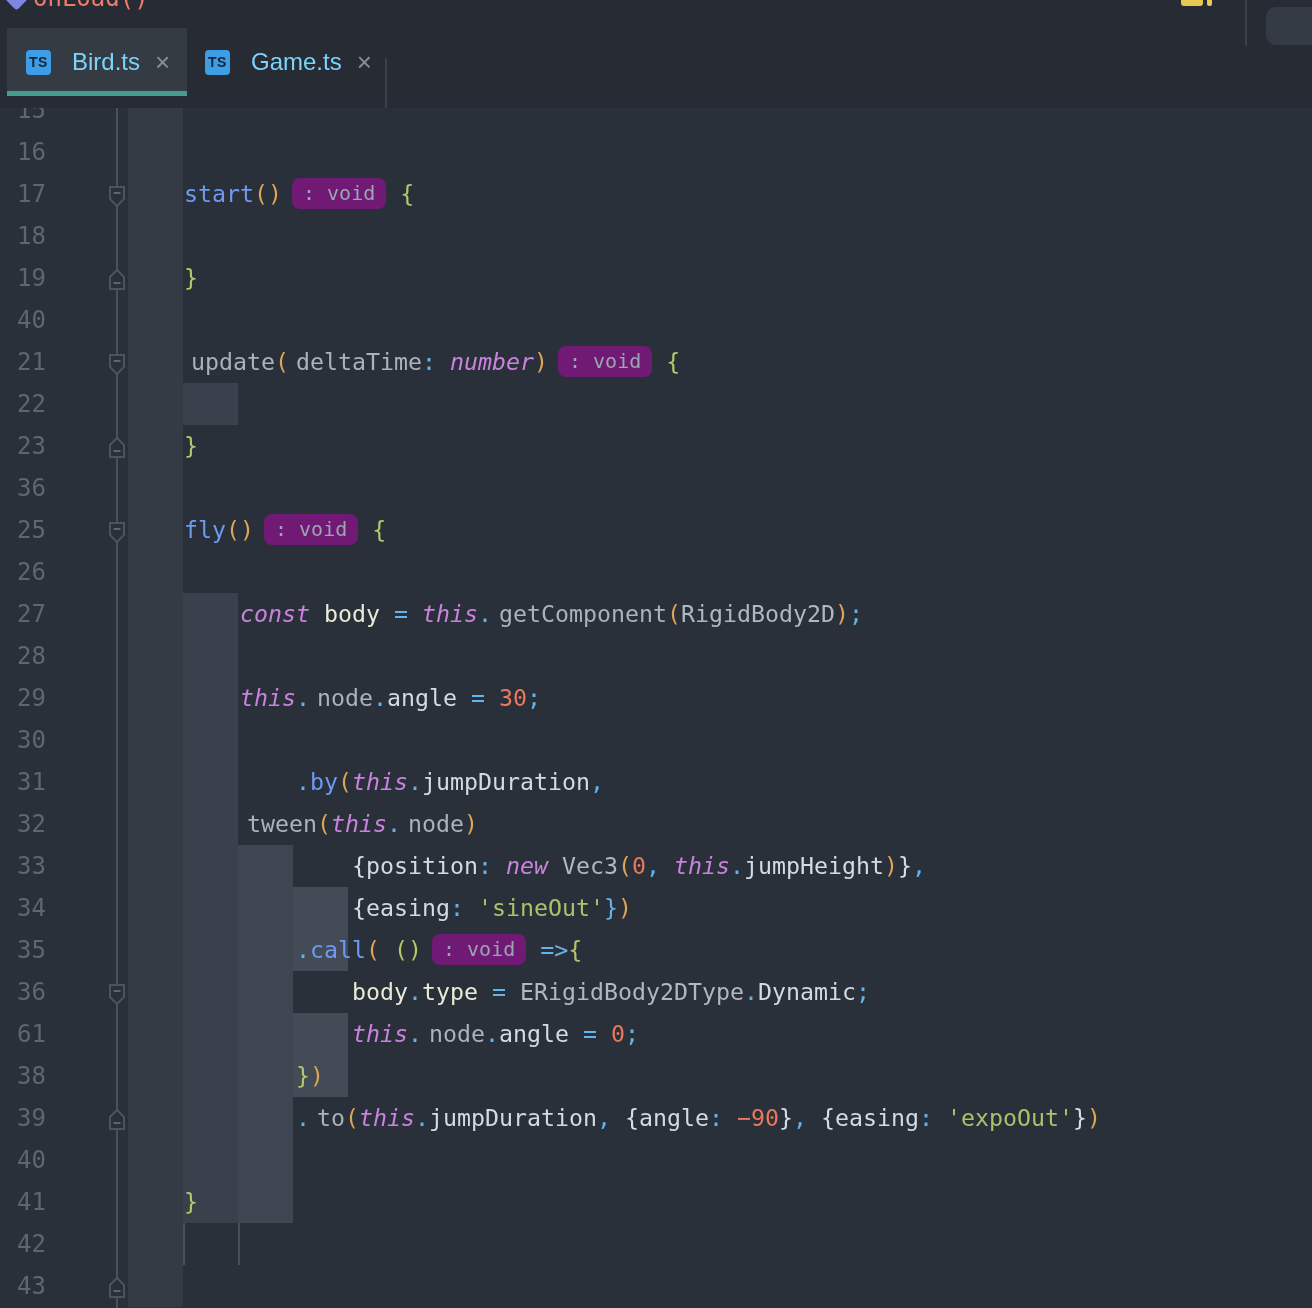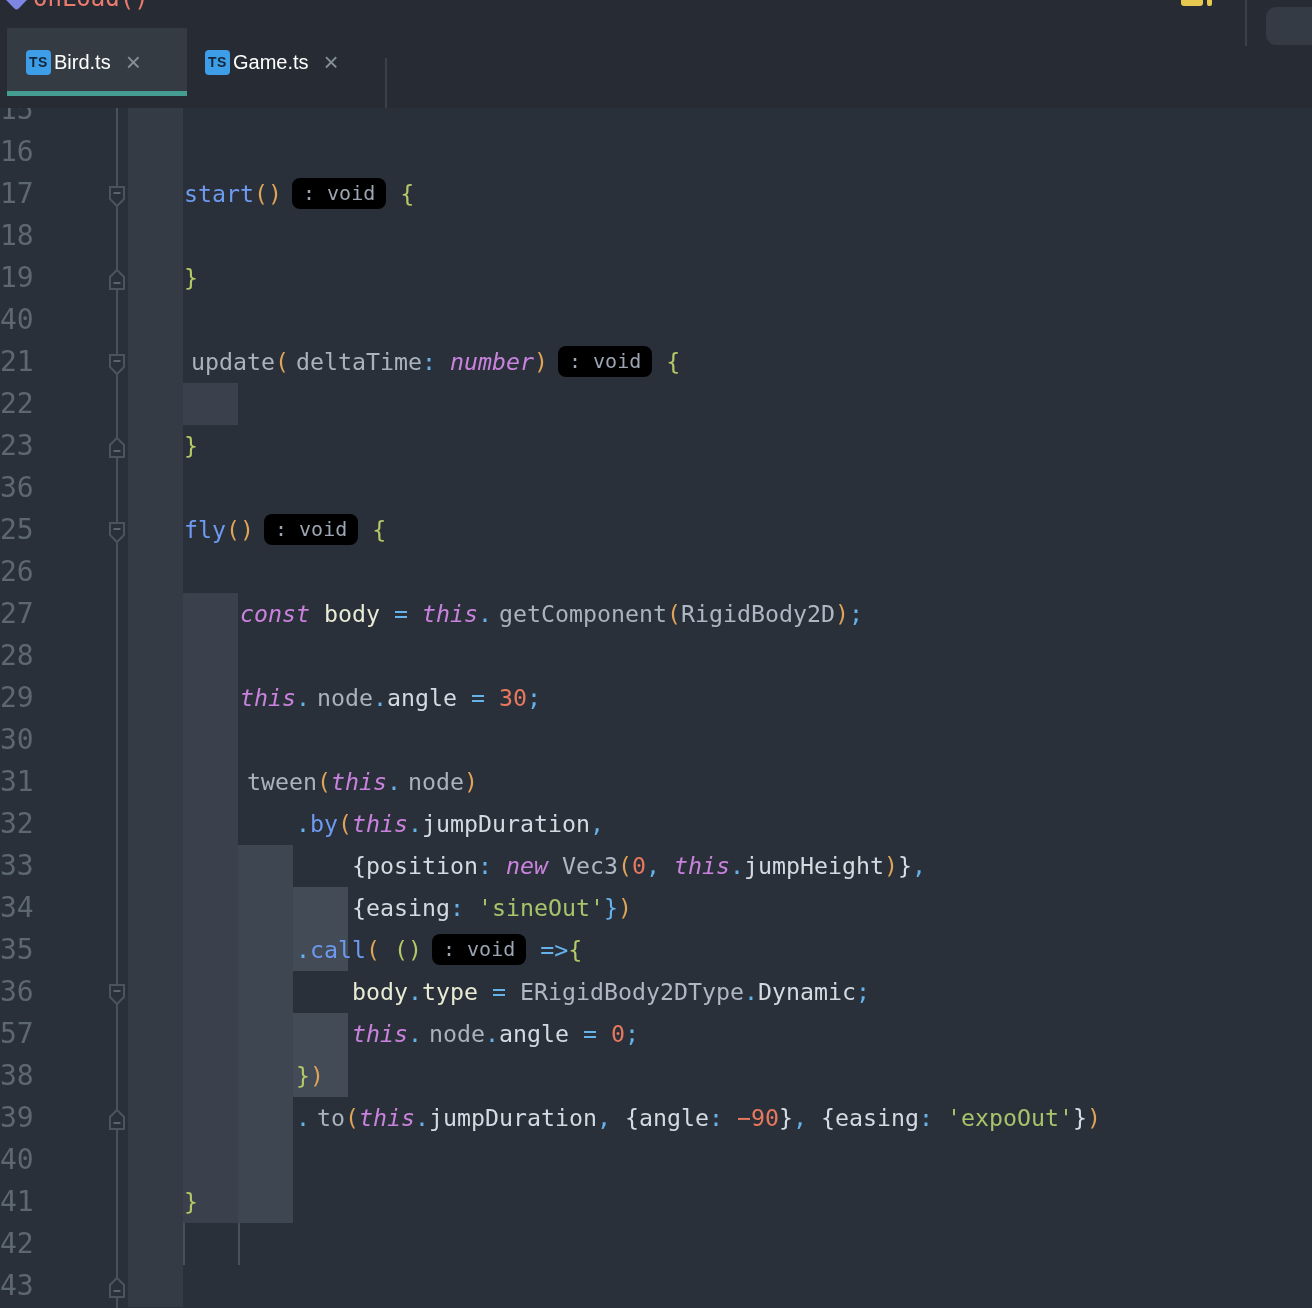--- a/index.html
+++ b/index.html
@@ -20,57 +20,57 @@
   .header-sep{position:absolute;left:1245px;top:0;width:2px;height:46px;background:#3a414b;}
   .corner-widget{position:absolute;left:1266px;top:7px;width:80px;height:38px;border-radius:10px;background:#343b45;}
 
   .tabbar{position:absolute;left:0;top:28px;width:1312px;height:80px;}
   .tab{position:absolute;top:0;height:68px;display:flex;align-items:center;cursor:default;}
   .tab.active{background:#343b43;}
   .tab-underline{position:absolute;left:0;bottom:0;width:100%;height:5px;background:#459c90;}
   .ts-icon{display:inline-block;width:25px;height:25px;border-radius:4px;background:#3d9ee7;
            color:#142538;font-weight:bold;font-size:14px;line-height:25px;text-align:center;
            letter-spacing:.5px;flex:0 0 auto;}
-  .tab-label{margin-left:3px;font-size:20px;color:#ffffff;}
+  .tab-label{margin-left:21px;font-size:24px;color:#7dd3fc;}
   .tab-close{margin-left:15px;font-size:26px;color:#848e99;line-height:20px;}
   .tab-sep{position:absolute;left:385px;top:30px;width:2px;height:50px;background:#3a414b;}
 
   
   .editor{position:absolute;left:0;top:108px;width:1312px;height:1200px;background:#2a3039;overflow:hidden;}
   .band{position:absolute;width:55px;}
   .band.lvl0{background:#343b44;}
   .band.lvl1{background:#3a414c;}
   .band.lvl2{background:#3e4651;}
   .band.lvl3{background:#434b57;}
   .iguide{position:absolute;width:2px;background:#48505c;}
   .fold-line{position:absolute;left:116px;top:0;width:2px;height:1200px;background:rgba(116,129,145,.42);}
   #markers{position:absolute;left:100px;top:0;}
 
   #nums{position:absolute;left:0;top:-19px;width:46px;}
-  .num{height:42px;line-height:42px;color:#5d6771;
-       font-family:"DejaVu Sans Mono",monospace;font-size:28px;}
+  .num{height:42px;line-height:42px;text-align:right;color:#5d6771;
+       font-family:"DejaVu Sans Mono",monospace;font-size:24px;}
 
   #lines{position:absolute;left:0;top:-19px;width:1312px;}
   .code-row{height:42px;line-height:42px;white-space:pre;
             font-family:"DejaVu Sans Mono",monospace;font-size:23.25px;color:#c8d0d9;}
   .tk-kw{color:#c982dd;font-style:italic;}
   .tk-fn{color:#6e9af2;}
   .tk-id{color:#a9b2bd;margin-left:7px;}
   .tk-type{color:#aeb8c4;}
   .tk-prop{color:#d3dae2;}
   .tk-vay{color:#e9ebd4;}
   .tk-punc{color:#66b2ea;}
   .tk-paren{color:#e0a458;}
   .tk-brace{color:#b3c868;}
   .tk-obrace{color:#d7dde4;}
   .tk-num{color:#e8795e;}
   .tk-str{color:#a6c46a;}
   .tk-ws{}
   .pill{display:inline-block;vertical-align:middle;height:31px;line-height:31px;
-        padding:0 11px;margin:0 14px 0 10px;border-radius:8px;background:#000000;
+        padding:0 11px;margin:0 14px 0 10px;border-radius:8px;background:#701a75;
         color:#9ba6b2;font-size:20px;transform:translateY(-2px);}
 </style>
 </head>
 <body>
 
 <div id="app">
 
   <div class="header">
     <div class="topstrip">
       <span class="bc-diamond"></span>
@@ -130,21 +130,21 @@
         <div class="num">27</div>
         <div class="num">28</div>
         <div class="num">29</div>
         <div class="num">30</div>
         <div class="num">31</div>
         <div class="num">32</div>
         <div class="num">33</div>
         <div class="num">34</div>
         <div class="num">35</div>
         <div class="num">36</div>
-        <div class="num">57</div>
+        <div class="num">61</div>
         <div class="num">38</div>
         <div class="num">39</div>
         <div class="num">40</div>
         <div class="num">41</div>
         <div class="num">42</div>
         <div class="num">43</div>
       </div>
     <svg id="markers" width="36" height="1200" viewBox="0 0 36 1200">
         <g>
           <path d="M10,79 H24 V91 L17,98 L10,91 Z" fill="#2a3039" stroke="#4b545e" stroke-width="2"></path>
@@ -189,22 +189,22 @@
         <div class="code-row" style="padding-left: 184px;"><span class="tk-id">update</span><span class="tk-paren">(</span><span class="tk-id">deltaTime</span><span class="tk-punc">:</span><span class="tk-ws"> </span><span class="tk-kw">number</span><span class="tk-paren">)</span><span class="pill">: void</span><span class="tk-brace">{</span></div>
         <div class="code-row" style="padding-left: 128px;"></div>
         <div class="code-row" style="padding-left: 184px;"><span class="tk-brace">}</span></div>
         <div class="code-row" style="padding-left: 128px;"></div>
         <div class="code-row" style="padding-left: 184px;"><span class="tk-fn">fly</span><span class="tk-paren">()</span><span class="pill">: void</span><span class="tk-brace">{</span></div>
         <div class="code-row" style="padding-left: 128px;"></div>
         <div class="code-row" style="padding-left: 240px;"><span class="tk-kw">const</span><span class="tk-ws"> </span><span class="tk-vay">body</span><span class="tk-ws"> </span><span class="tk-punc">=</span><span class="tk-ws"> </span><span class="tk-kw">this</span><span class="tk-punc">.</span><span class="tk-id">getComponent</span><span class="tk-paren">(</span><span class="tk-type">RigidBody2D</span><span class="tk-paren">)</span><span class="tk-punc">;</span></div>
         <div class="code-row" style="padding-left: 128px;"></div>
         <div class="code-row" style="padding-left: 240px;"><span class="tk-kw">this</span><span class="tk-punc">.</span><span class="tk-id">node</span><span class="tk-punc">.</span><span class="tk-prop">angle</span><span class="tk-ws"> </span><span class="tk-punc">=</span><span class="tk-ws"> </span><span class="tk-num">30</span><span class="tk-punc">;</span></div>
         <div class="code-row" style="padding-left: 128px;"></div>
+        <div class="code-row" style="padding-left: 296px;"><span class="tk-punc">.</span><span class="tk-fn">by</span><span class="tk-paren">(</span><span class="tk-kw">this</span><span class="tk-punc">.</span><span class="tk-prop">jumpDuration</span><span class="tk-punc">,</span></div>
         <div class="code-row" style="padding-left: 240px;"><span class="tk-id">tween</span><span class="tk-paren">(</span><span class="tk-kw">this</span><span class="tk-punc">.</span><span class="tk-id">node</span><span class="tk-paren">)</span></div>
-        <div class="code-row" style="padding-left: 296px;"><span class="tk-punc">.</span><span class="tk-fn">by</span><span class="tk-paren">(</span><span class="tk-kw">this</span><span class="tk-punc">.</span><span class="tk-prop">jumpDuration</span><span class="tk-punc">,</span></div>
         <div class="code-row" style="padding-left: 352px;"><span class="tk-obrace">{</span><span class="tk-prop">position</span><span class="tk-punc">:</span><span class="tk-ws"> </span><span class="tk-kw">new</span><span class="tk-ws"> </span><span class="tk-type">Vec3</span><span class="tk-paren">(</span><span class="tk-num">0</span><span class="tk-punc">,</span><span class="tk-ws"> </span><span class="tk-kw">this</span><span class="tk-punc">.</span><span class="tk-prop">jumpHeight</span><span class="tk-paren">)</span><span class="tk-obrace">}</span><span class="tk-punc">,</span></div>
         <div class="code-row" style="padding-left: 352px;"><span class="tk-obrace">{</span><span class="tk-prop">easing</span><span class="tk-punc">:</span><span class="tk-ws"> </span><span class="tk-str">'sineOut'</span><span class="tk-punc">}</span><span class="tk-paren">)</span></div>
         <div class="code-row" style="padding-left: 296px;"><span class="tk-punc">.</span><span class="tk-fn">call</span><span class="tk-paren">(</span><span class="tk-ws"> </span><span class="tk-brace">()</span><span class="pill">: void</span><span class="tk-punc">=&gt;</span><span class="tk-brace">{</span></div>
         <div class="code-row" style="padding-left: 352px;"><span class="tk-vay">body</span><span class="tk-punc">.</span><span class="tk-vay">type</span><span class="tk-ws"> </span><span class="tk-punc">=</span><span class="tk-ws"> </span><span class="tk-type">ERigidBody2DType</span><span class="tk-punc">.</span><span class="tk-prop">Dynamic</span><span class="tk-punc">;</span></div>
         <div class="code-row" style="padding-left: 352px;"><span class="tk-kw">this</span><span class="tk-punc">.</span><span class="tk-id">node</span><span class="tk-punc">.</span><span class="tk-prop">angle</span><span class="tk-ws"> </span><span class="tk-punc">=</span><span class="tk-ws"> </span><span class="tk-num">0</span><span class="tk-punc">;</span></div>
         <div class="code-row" style="padding-left: 296px;"><span class="tk-brace">}</span><span class="tk-paren">)</span></div>
         <div class="code-row" style="padding-left: 296px;"><span class="tk-punc">.</span><span class="tk-id">to</span><span class="tk-paren">(</span><span class="tk-kw">this</span><span class="tk-punc">.</span><span class="tk-prop">jumpDuration</span><span class="tk-punc">,</span><span class="tk-ws"> </span><span class="tk-obrace">{</span><span class="tk-prop">angle</span><span class="tk-punc">:</span><span class="tk-ws"> </span><span class="tk-num">−90</span><span class="tk-obrace">}</span><span class="tk-punc">,</span><span class="tk-ws"> </span><span class="tk-obrace">{</span><span class="tk-prop">easing</span><span class="tk-punc">:</span><span class="tk-ws"> </span><span class="tk-str">'expoOut'</span><span class="tk-obrace">}</span><span class="tk-paren">)</span></div>
         <div class="code-row" style="padding-left: 128px;"></div>
         <div class="code-row" style="padding-left: 184px;"><span class="tk-brace">}</span></div>
       </div>

